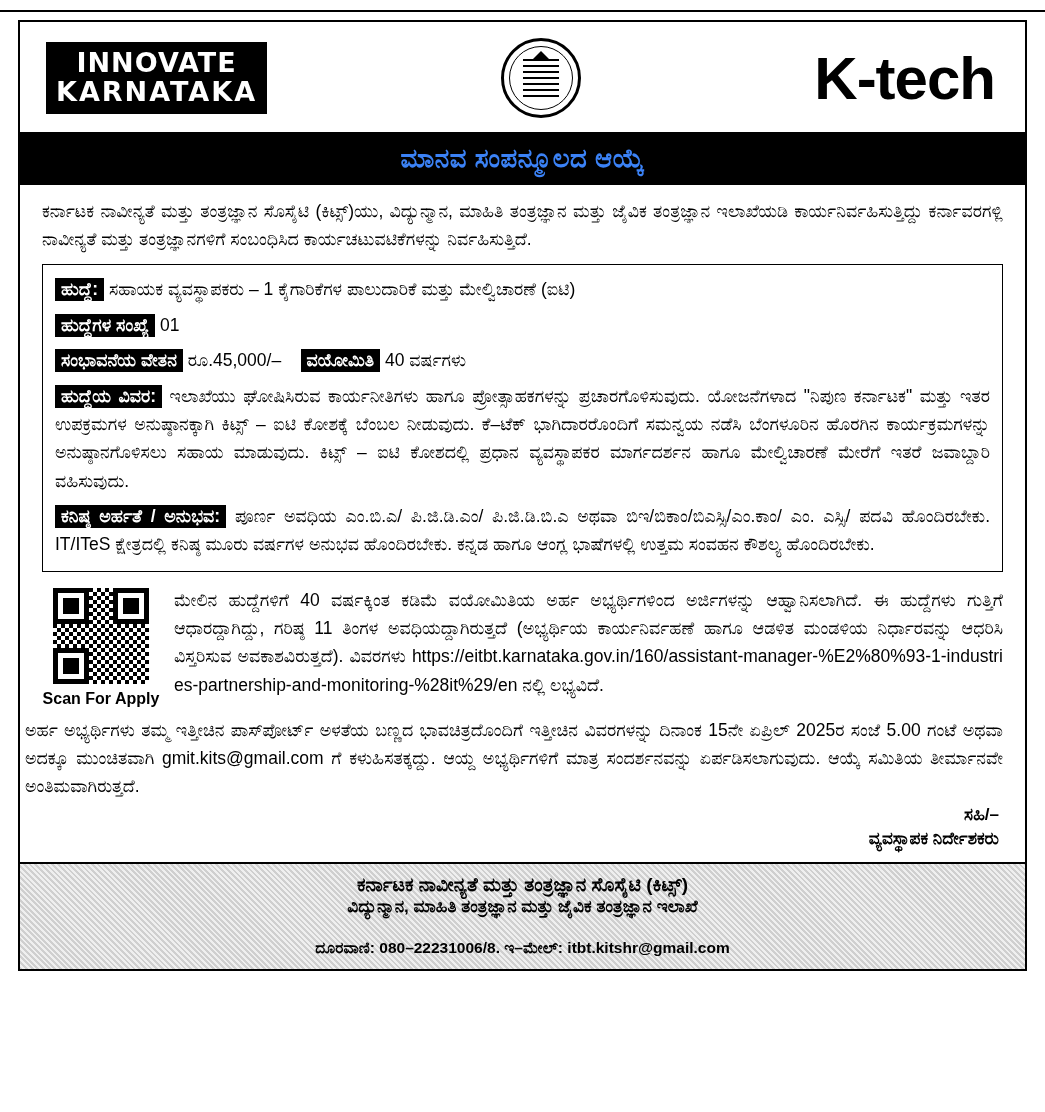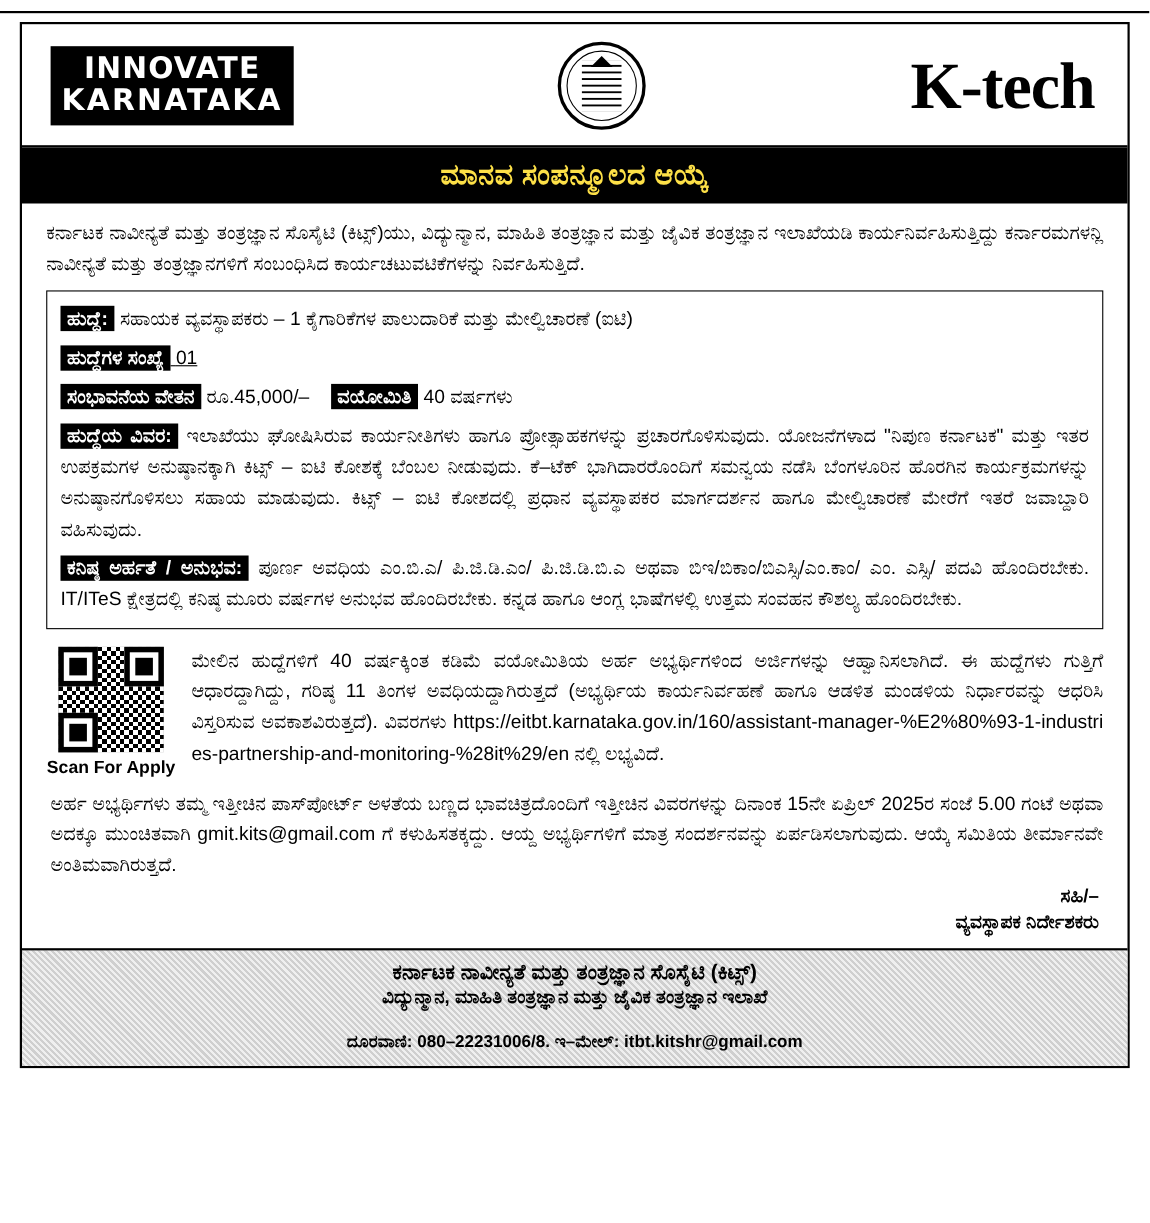--- a/index.html
+++ b/index.html
@@ -84,27 +84,27 @@
     transform: translateX(-50%);
     width: 0; height: 0;
     border-left: 10px solid transparent;
     border-right: 10px solid transparent;
     border-bottom: 10px solid #000;
   }
   .ktech {
     font-size: 60px;
     font-weight: bold;
     letter-spacing: -1px;
-    font-family: Liberation Serif, serif;
+    font-family: Liberation Sans, sans-serif;
     padding-right: 4px;
   }
   
   .title-band {
     background: #000;
-    color: #fde047;
+    color: #3b82f6;
     text-align: center;
     font-size: 26px;
     font-weight: bold;
     padding: 9px 0 11px 0;
     letter-spacing: .5px;
   }
   
   .intro {
     padding: 12px 22px 10px 22px;
     font-size: 17.5px;
@@ -128,21 +128,21 @@
     white-space: nowrap;
   }
   .row-line { margin-bottom: 7px; flex-direction: column; }
   .row-line.flexline {
     display: flex;
     align-items: baseline;
     justify-content: space-between;
     gap: 8px;
   }
   .row-left { flex: 1 1 auto; }
-  .row-right { flex: 0 0 auto; white-space: nowrap; text-decoration: underline; }
+  .row-right { flex: 0 0 auto; white-space: nowrap; }
   .para { margin-top: 7px; }
   .para span.txt { }
   
   .qr-section {
     display: flex;
     padding: 14px 22px 6px 22px;
     gap: 14px;
   }
   .qr-col {
     flex: 0 0 auto;
@@ -181,21 +181,21 @@
     margin-top: 4px;
   }
   .qr-text {
     flex: 1 1 auto;
     font-size: 17.5px;
     line-height: 1.62;
     text-align: justify;
   }
   .link { word-break: break-all; }
   .lower-text {
-    padding: 2px 22px 0 26px;
+    padding: 2px 22px 0 5px;
     font-size: 17.5px;
     line-height: 1.62;
     text-align: justify;
   }
   .signature {
     text-align: right;
     padding: 2px 26px 10px 22px;
     font-size: 17px;
     font-weight: bold;
     line-height: 1.45;
@@ -234,21 +234,21 @@
         <div class="l2">KARNATAKA</div>
       </div>
       <div class="emblem">
         <div class="emblem-inner"></div>
       </div>
       <div class="ktech">K-tech</div>
     </div>
 
     <div class="title-band">ಮಾನವ ಸಂಪನ್ಮೂಲದ ಆಯ್ಕೆ</div>
 
-    <div class="intro">ಕರ್ನಾಟಕ ನಾವೀನ್ಯತೆ ಮತ್ತು ತಂತ್ರಜ್ಞಾನ ಸೊಸೈಟಿ (ಕಿಟ್ಸ್)ಯು, ವಿದ್ಯುನ್ಮಾನ, ಮಾಹಿತಿ ತಂತ್ರಜ್ಞಾನ ಮತ್ತು ಜೈವಿಕ ತಂತ್ರಜ್ಞಾನ ಇಲಾಖೆಯಡಿ ಕಾರ್ಯನಿರ್ವಹಿಸುತ್ತಿದ್ದು ಕರ್ನಾರಮಗಳನ್ಲಿ ನಾವೀನ್ಯತೆ ಮತ್ತು ತಂತ್ರಜ್ಞಾನಗಳಿಗೆ ಸಂಬಂಧಿಸಿದ ಕಾರ್ಯಚಟುವಟಿಕೆಗಳನ್ನು ನಿರ್ವಹಿಸುತ್ತಿದೆ.</div>
+    <div class="intro">ಕರ್ನಾಟಕ ನಾವೀನ್ಯತೆ ಮತ್ತು ತಂತ್ರಜ್ಞಾನ ಸೊಸೈಟಿ (ಕಿಟ್ಸ್)ಯು, ವಿದ್ಯುನ್ಮಾನ, ಮಾಹಿತಿ ತಂತ್ರಜ್ಞಾನ ಮತ್ತು ಜೈವಿಕ ತಂತ್ರಜ್ಞಾನ ಇಲಾಖೆಯಡಿ ಕಾರ್ಯನಿರ್ವಹಿಸುತ್ತಿದ್ದು ಕರ್ನಾವರಗಳ್ಲಿ ನಾವೀನ್ಯತೆ ಮತ್ತು ತಂತ್ರಜ್ಞಾನಗಳಿಗೆ ಸಂಬಂಧಿಸಿದ ಕಾರ್ಯಚಟುವಟಿಕೆಗಳನ್ನು ನಿರ್ವಹಿಸುತ್ತಿದೆ.</div>
 
     <div class="post-block">
 
       <div class="row-line flexline">
         <div class="row-left">
           <span class="hl">ಹುದ್ದೆ:</span>
           <span>ಸಹಾಯಕ ವ್ಯವಸ್ಥಾಪಕರು – 1 ಕೈಗಾರಿಕೆಗಳ ಪಾಲುದಾರಿಕೆ ಮತ್ತು ಮೇಲ್ವಿಚಾರಣೆ (ಐಟಿ)</span>
         </div>
         <div class="row-right">
           <span class="hl">ಹುದ್ದೆಗಳ ಸಂಖ್ಯೆ</span>

